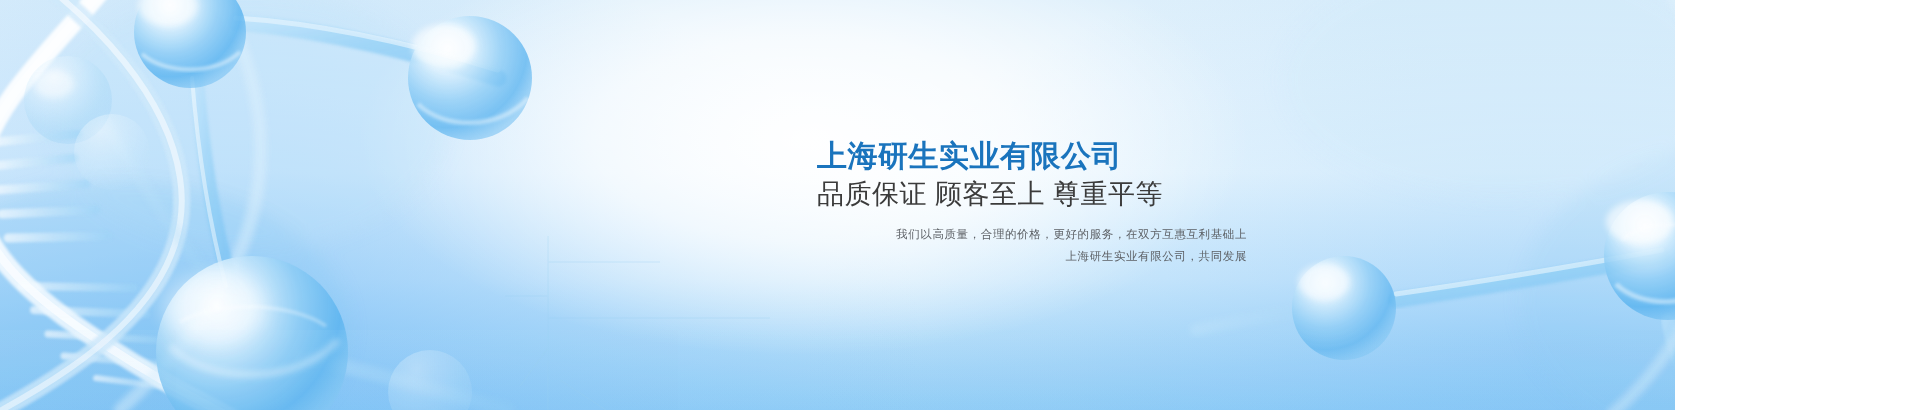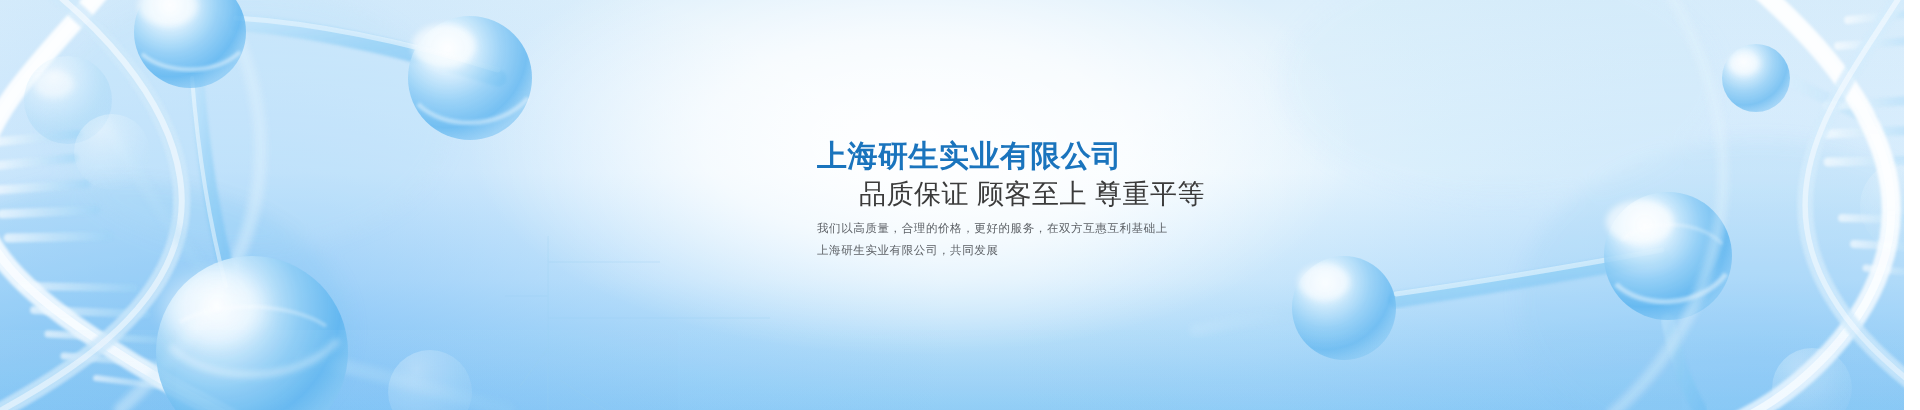--- a/index.html
+++ b/index.html
@@ -2,21 +2,21 @@
 <html><head>
 <meta charset="utf-8">
 <style>
   html, body {
     margin: 0;
     padding: 0;
     background: #ffffff;
   }
   .banner {
     position: relative;
-    width: 1904px;
+    width: 1675px;
     height: 410px;
     overflow: hidden;
     font-family: "Liberation Sans", "DejaVu Sans", sans-serif;
     
     background:
       radial-gradient(ellipse 620px 300px at 48% 34%, rgba(255,255,255,0.96) 0%, rgba(255,255,255,0.70) 34%, rgba(255,255,255,0.0) 72%),
       radial-gradient(ellipse 900px 520px at 12% 82%, rgba(100,178,245,0.55) 0%, rgba(120,190,248,0.22) 55%, rgba(255,255,255,0) 80%),
       radial-gradient(ellipse 900px 520px at 92% 88%, rgba(118,188,247,0.42) 0%, rgba(140,200,248,0.18) 55%, rgba(255,255,255,0) 82%),
       linear-gradient(180deg, #ddeffb 0%, #e9f5fd 22%, #f2fafe 42%, #d4ecfc 68%, #a9d8f8 88%, #8fccf6 100%);
   }
@@ -53,24 +53,24 @@
     white-space: nowrap;
   }
   .slogan {
     margin: 4px 0 0 0;
     font-size: 27px;
     line-height: 33px;
     font-weight: normal;
     color: #3b3b3b;
     letter-spacing: 0.5px;
     white-space: nowrap;
-    text-align: center;
   }
   .desc {
-    margin: 6px 0 0 0;
+    margin: 12px 0 0 0;
+    text-align: right;
   }
   .desc-line {
     font-size: 11.5px;
     line-height: 22px;
     color: #5d6166;
     letter-spacing: 0.6px;
     white-space: nowrap;
   }
 </style>
 </head>

